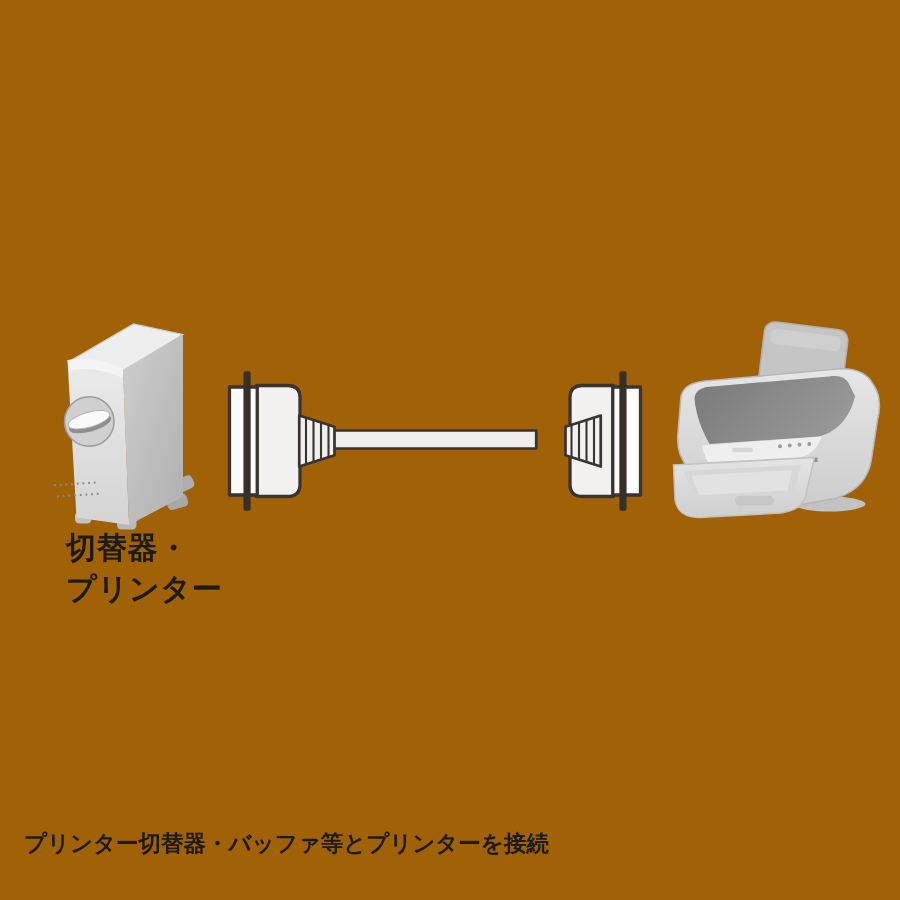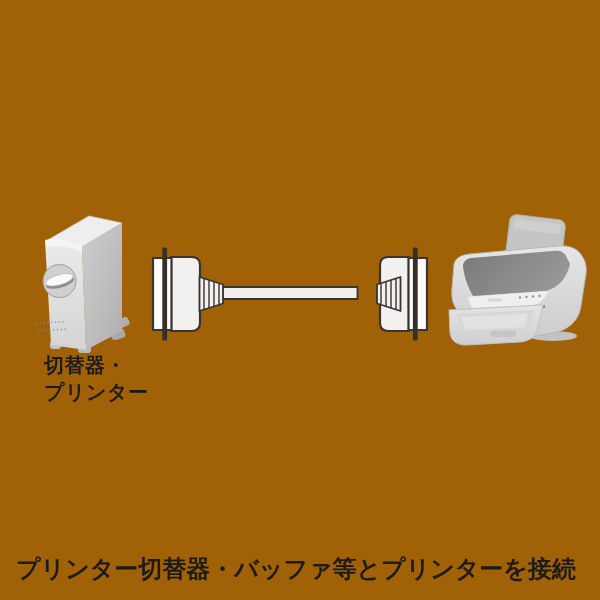--- a/index.html
+++ b/index.html
@@ -2,21 +2,21 @@
 <html><head>
 <meta charset="utf-8">
 <style>
   html,body{margin:0;padding:0;background:#ffffff;}
   body{width:600px;height:600px;font-family:"DejaVu Sans","Liberation Sans",sans-serif;}
   .stage{position:relative;width:600px;height:600px;background:#a16207;overflow:hidden;}
   .stage svg{position:absolute;left:0;top:0;}
   .label{position:absolute;color:#1d1b1a;font-weight:800;}
   .label-switcher{left:44px;top:352px;font-size:20px;line-height:27px;letter-spacing:0.5px;}
   .label-printer{left:453px;top:351px;font-size:20px;letter-spacing:0.5px;}
-  .caption{position:absolute;left:16px;top:553px;font-size:24px;letter-spacing:0px;color:#1d1b1a;font-weight:800;white-space:nowrap;}
+  .caption{position:absolute;left:16px;top:553px;font-size:15px;letter-spacing:0px;color:#1d1b1a;font-weight:800;white-space:nowrap;}
 </style>
 </head>
 <body>
 
 <div class="stage">
 
   <svg width="600" height="600" viewBox="0 0 600 600">
     <defs>
       <linearGradient id="gFront" x1="0" y1="0" x2="0" y2="1">
         <stop offset="0" stop-color="#ebebeb"></stop>

